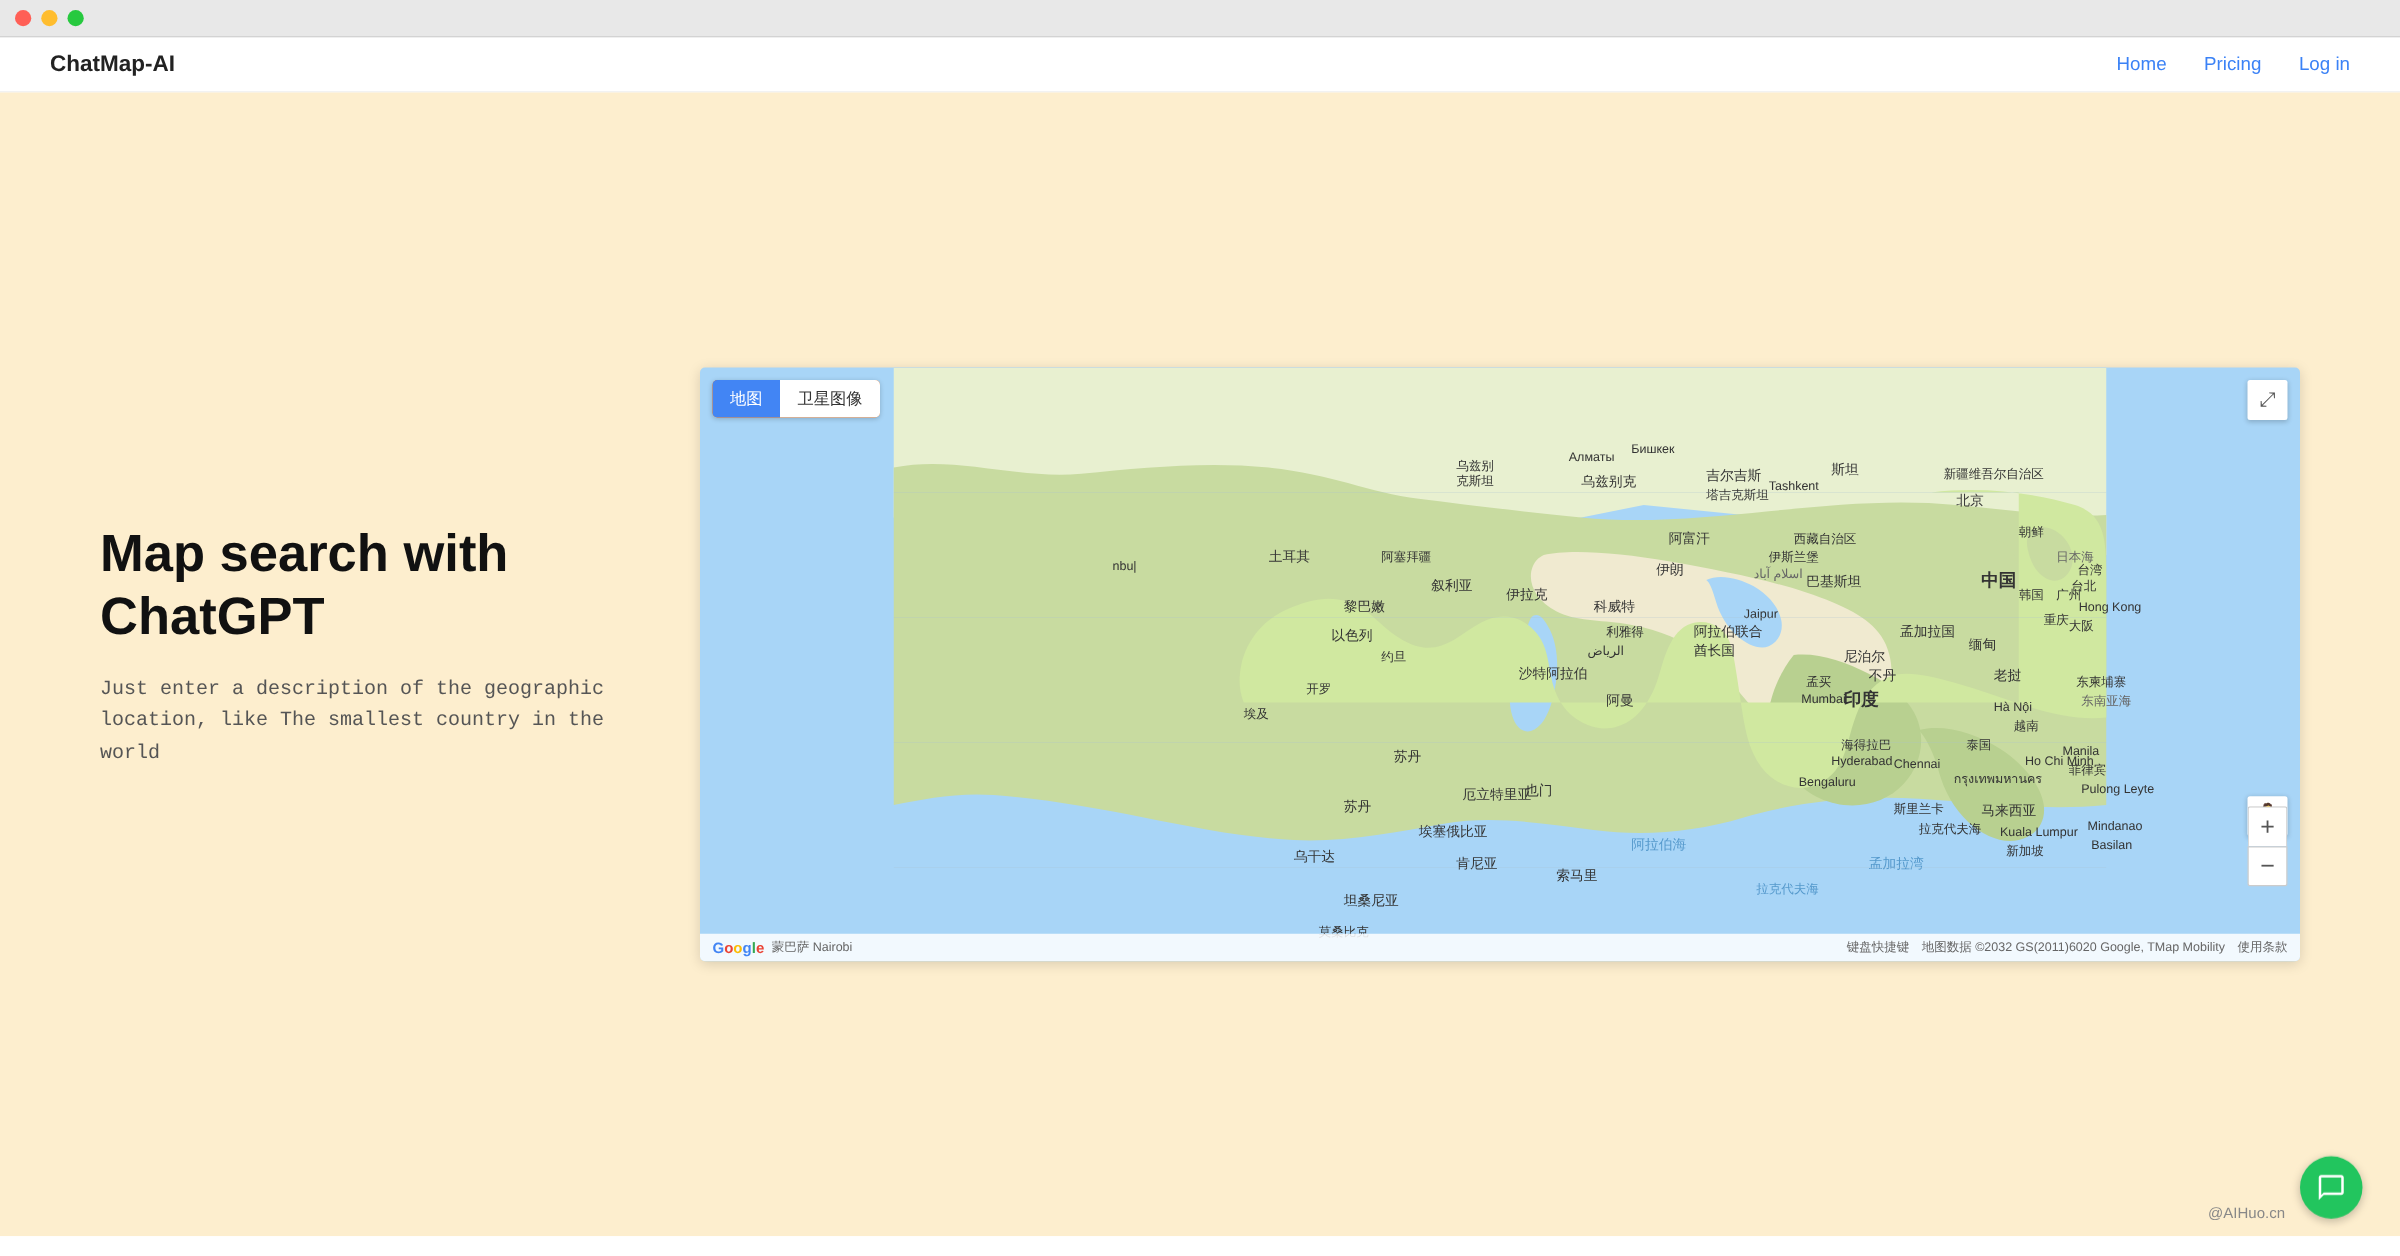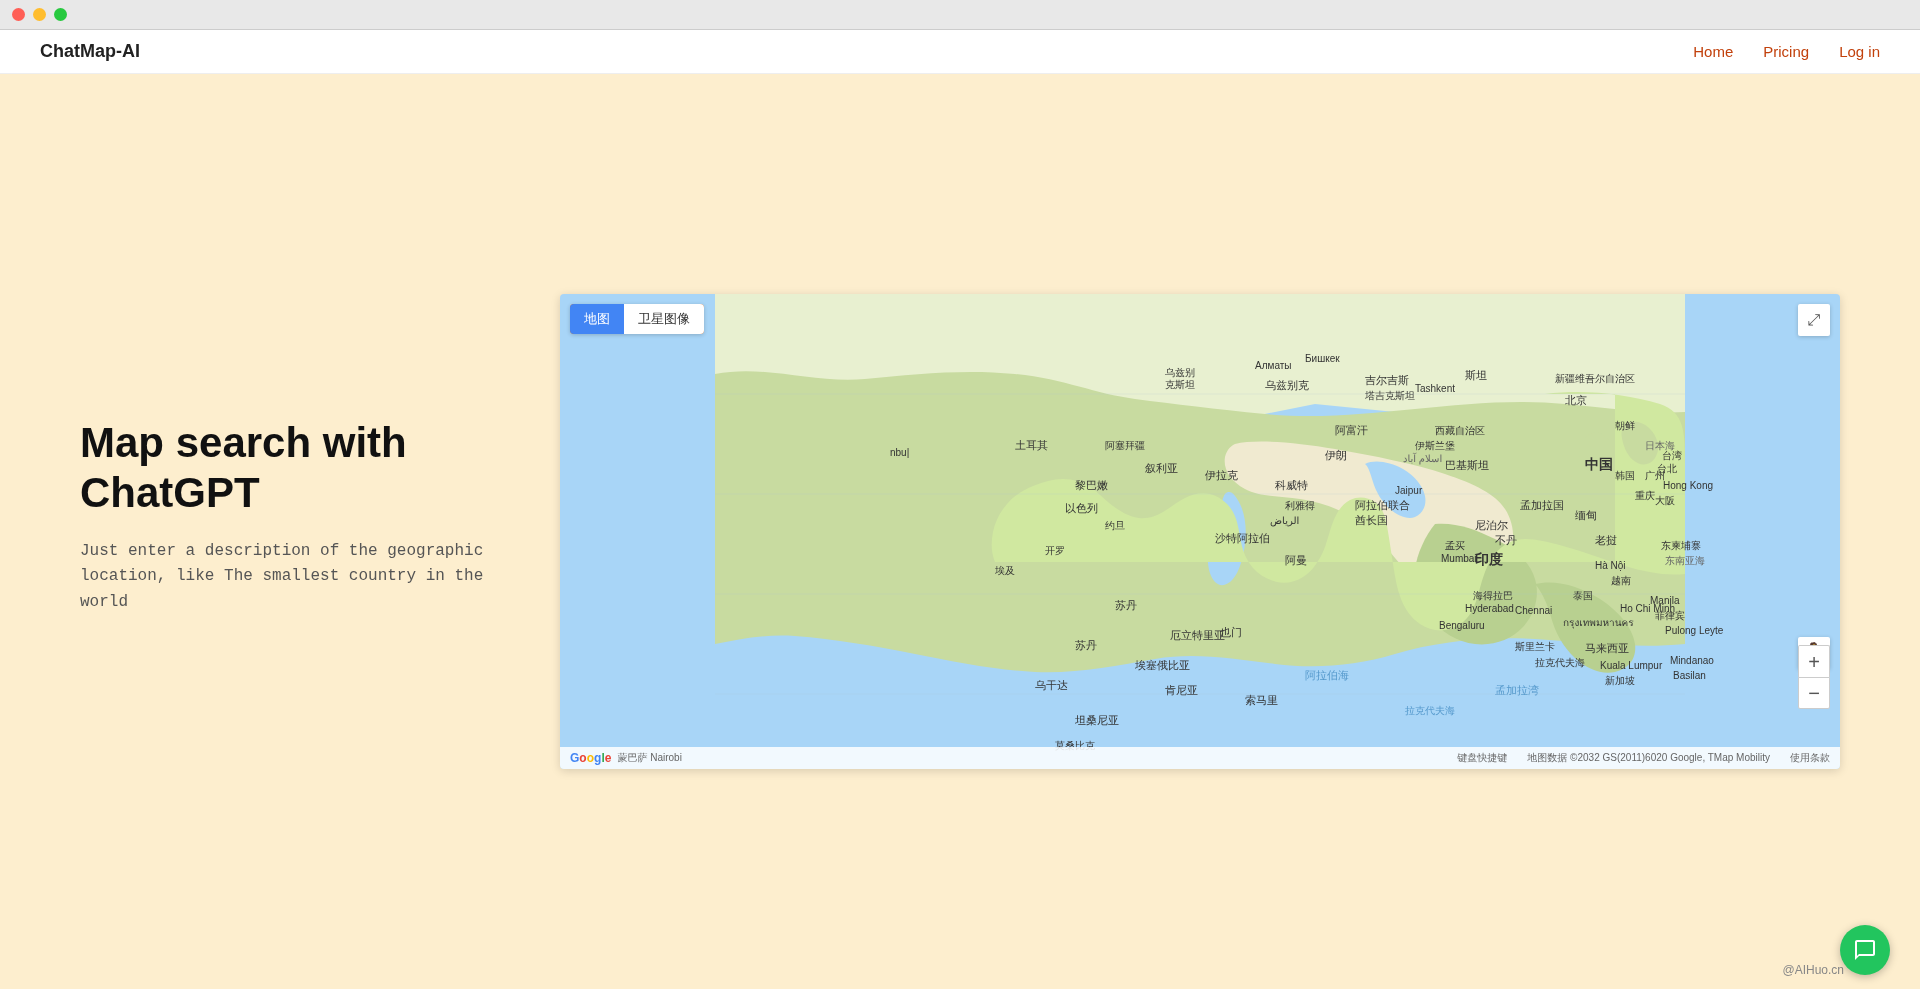--- a/index.html
+++ b/index.html
@@ -38,21 +38,21 @@
       font-weight: 600;
       color: #222;
     }
     .nav-links {
       display: flex;
       gap: 30px;
       align-items: center;
     }
     .nav-links a {
       text-decoration: none;
-      color: #c2410c;
+      color: #3b82f6;
       font-size: 15px;
     }
 
     
     .main-content {
       background: #fdeece;
       min-height: calc(1005px - 90px);
       display: flex;
       align-items: center;
       padding: 60px 80px;
@@ -250,21 +250,21 @@
       justify-content: center;
       cursor: pointer;
       box-shadow: 0 2px 8px rgba(0,0,0,0.25);
       z-index: 100;
     }
     .chat-button svg { width: 24px; height: 24px; fill: #fff; }
 
     .watermark {
       position: fixed;
       bottom: 28px;
-      right: 76px;
+      right: 92px;
       font-size: 12px;
       color: #888;
     }
   </style>
 </head>
 <body>
 
 <div class="mac-chrome">
   <div class="mac-btn red"></div>
   <div class="mac-btn yellow"></div>
@@ -429,21 +429,21 @@
       </svg>
 
       
       <div class="map-footer">
         <div style="display:flex;align-items:center;gap:6px;">
           <span class="google-logo">
             <span>G</span><span>o</span><span>o</span><span>g</span><span>l</span><span>e</span>
           </span>
           <span style="font-size:10px;">蒙巴萨 Nairobi</span>
         </div>
-        <div style="display:flex;gap:20px;align-items:center;text-align:center;">
+        <div style="display:flex;gap:10px;align-items:center;text-align:center;">
           <span>键盘快捷键</span>
           <span>地图数据 ©2032 GS(2011)6020 Google, TMap Mobility</span>
           <span>使用条款</span>
         </div>
       </div>
     </div>
   </div>
 </div>
 
 <div class="chat-button">

